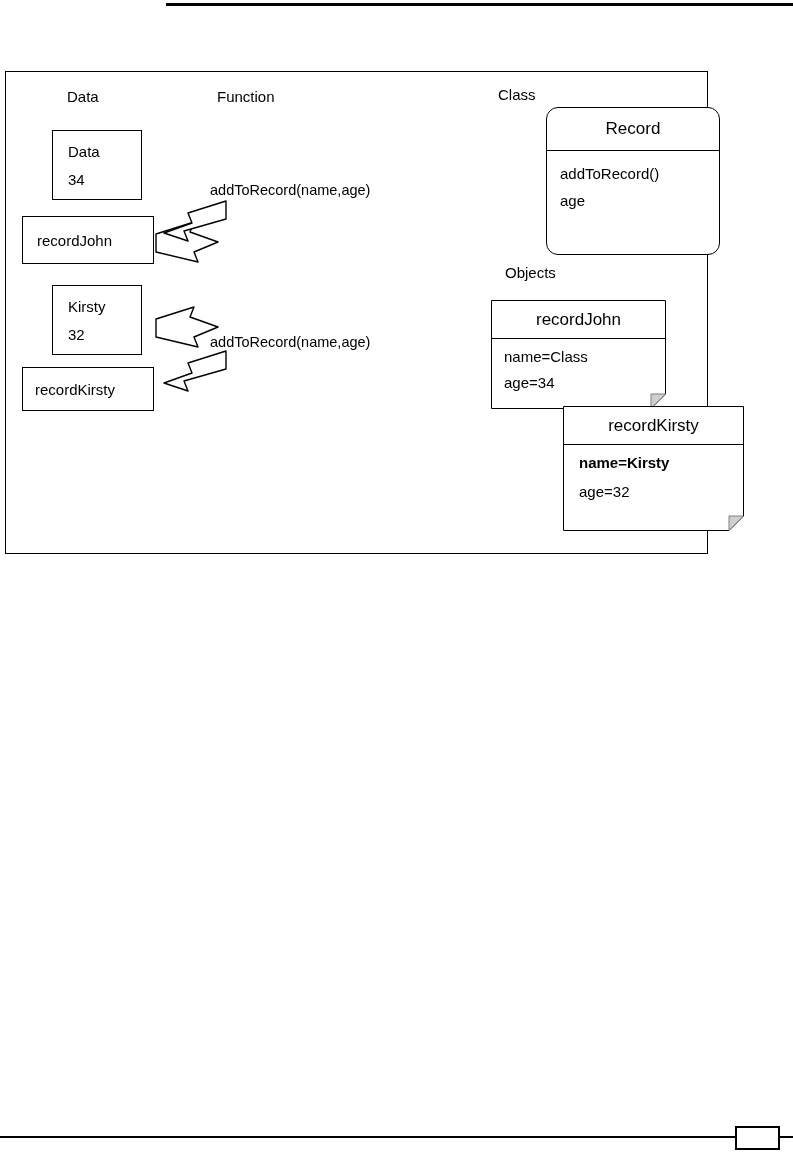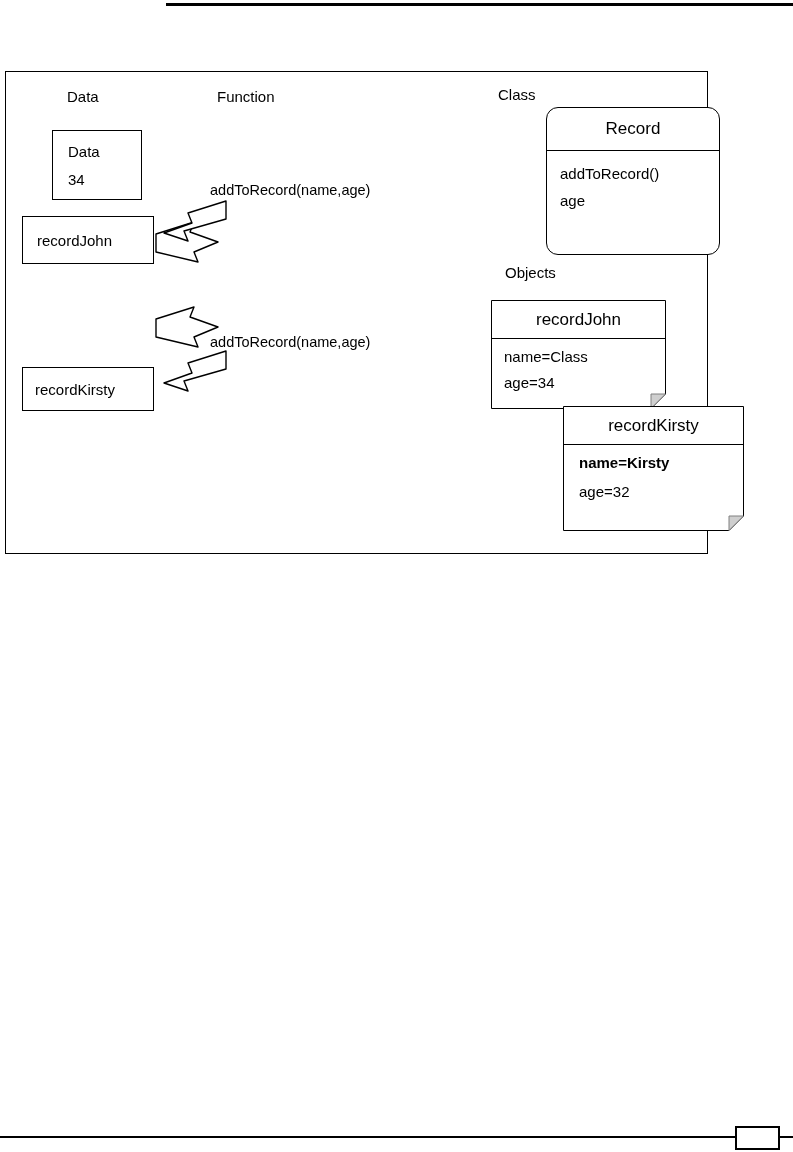--- a/index.html
+++ b/index.html
@@ -178,20 +178,24 @@
     <div class="fn-label" style="left:204px; top:110px;">addToRecord(name,age)</div>
 
     <svg class="block-arrow" style="left:152px; top:127px;" width="72" height="44" viewBox="0 0 72 44">
       <polygon points="68,2 30,14 34,24 6,34 30,42 26,32 68,20" fill="#ffffff" stroke="#000000" stroke-width="1.4" stroke-linejoin="round"></polygon>
     </svg>
 
     <div class="plain-box" style="left:16px; top:144px; width:132px; height:48px;">
       <div class="box-line" style="left:14px; top:15px;">recordJohn</div>
     </div>
 
+    <div class="plain-box" style="left:46px; top:213px; width:90px; height:70px;">
+      <div class="box-line" style="left:15px; top:12px;">Kirsty</div>
+      <div class="box-line" style="left:15px; top:40px;">32</div>
+    </div>
 
     <svg class="block-arrow" style="left:148px; top:233px;" width="72" height="44" viewBox="0 0 72 44">
       <polygon points="2,14 40,2 36,12 64,22 40,32 44,42 2,32" fill="#ffffff" stroke="#000000" stroke-width="1.4" stroke-linejoin="round"></polygon>
     </svg>
 
     <div class="fn-label" style="left:204px; top:262px;">addToRecord(name,age)</div>
 
     <svg class="block-arrow" style="left:152px; top:277px;" width="72" height="44" viewBox="0 0 72 44">
       <polygon points="68,2 30,14 34,24 6,34 30,42 26,32 68,20" fill="#ffffff" stroke="#000000" stroke-width="1.4" stroke-linejoin="round"></polygon>
     </svg>

